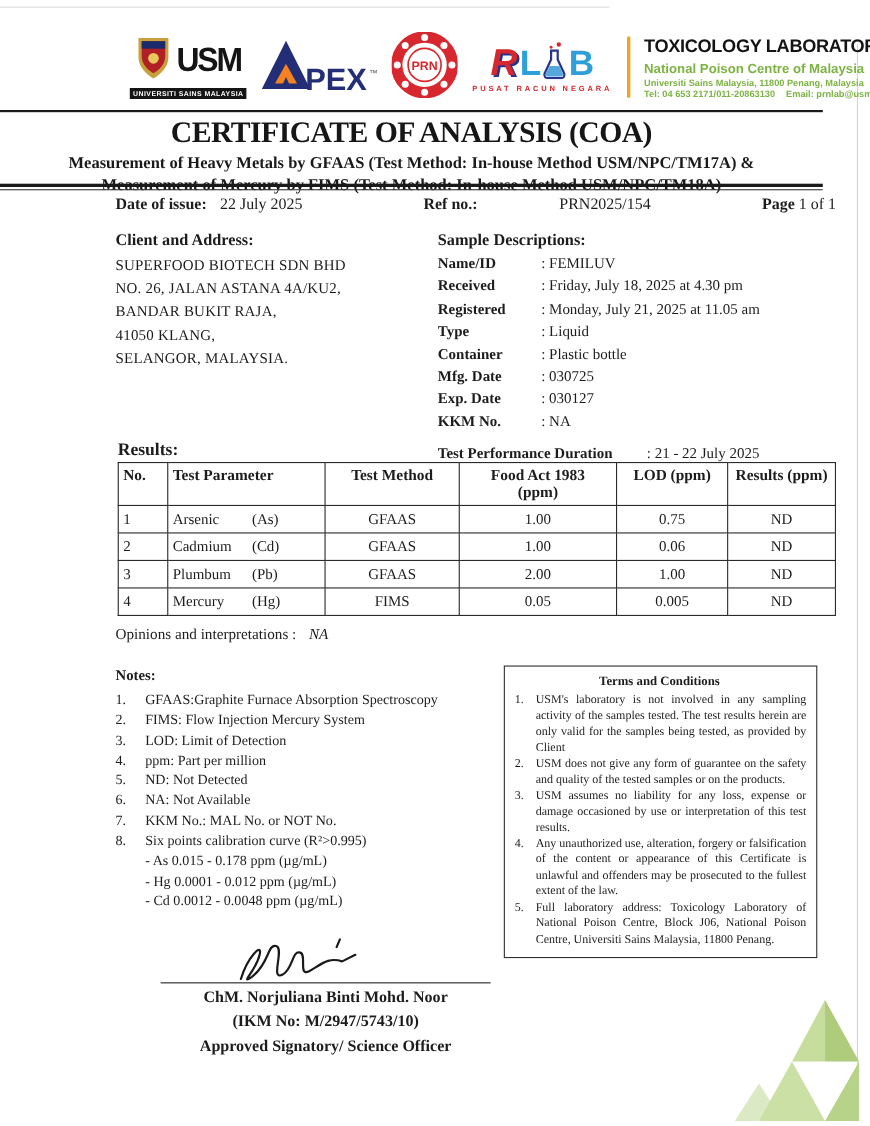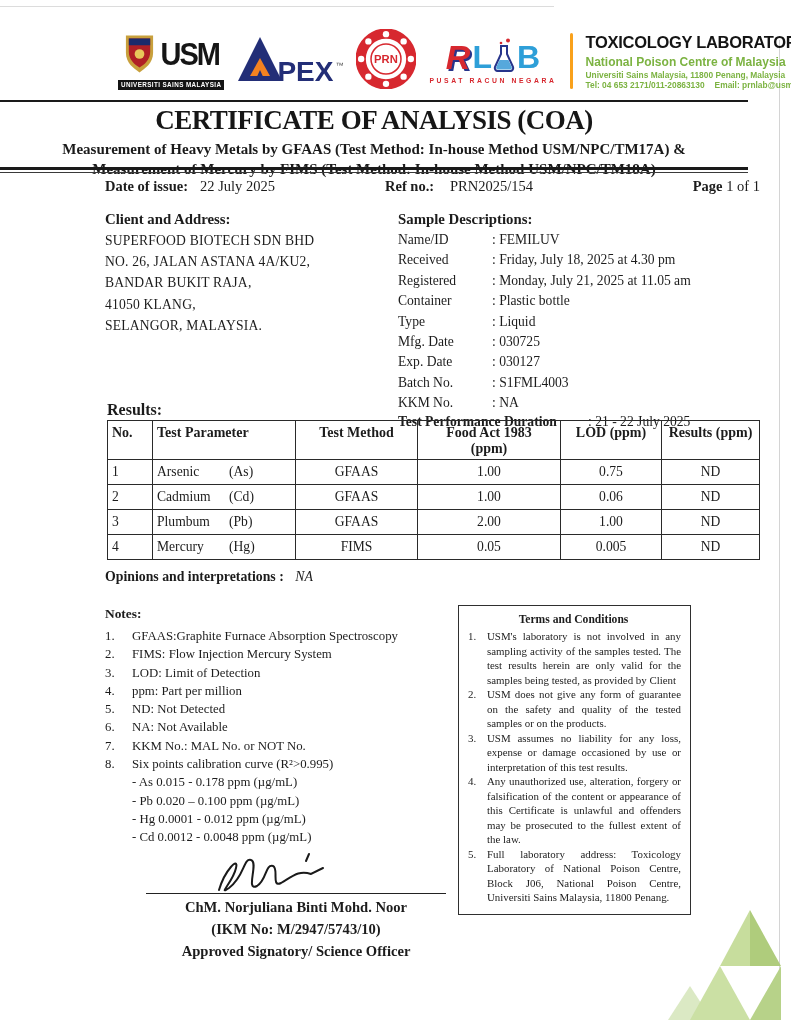--- a/index.html
+++ b/index.html
@@ -39,61 +39,61 @@
   .doc-subtitle { position:absolute; top:139px; left:0; width:748px; text-align:center; font-size:15px; font-weight:700; line-height:1.35; color:#1a1a1a; }
   .double-rule-a { position:absolute; top:167px; left:0; width:748px; height:3px; background:#1a1a1a; }
   .double-rule-b { position:absolute; top:172px; left:0; width:748px; height:1px; background:#3a3a3a; }
 
   
   .issue-row { position:absolute; top:178px; left:105px; width:655px; display:flex; font-size:14.5px; }
   .issue-row .lbl { font-weight:700; }
   .iw-datelbl { width:95px; }
   .iw-dateval { width:185px; }
   .iw-reflbl { width:65px; }
-  .iw-refval { width:200px; }
+  .iw-refval { width:200px;text-align:center; }
   .iw-page { margin-left:auto; }
   .iw-page .val { font-weight:400; }
 
   
   .client-block { position:absolute; top:211px; left:105px; width:280px; font-size:13.6px; }
   .sec-heading { font-weight:700; font-size:14.8px; margin-bottom:2px; }
   .client-lines div { line-height:1.56; letter-spacing:.2px; }
   .sample-block { position:absolute; top:211px; left:398px; width:365px; font-size:13.6px; }
   .sample-field { display:flex; line-height:1.5; }
-  .sample-field .flbl { font-weight:400; width:94px; flex:0 0 94px; }
-  .duration-row { display:flex; }
+  .sample-field .flbl { font-weight:700; width:94px; flex:0 0 94px; }
+  .duration-row { display:flex; margin-top:11px; }
   .duration-row .dlbl { font-weight:700; width:190px; flex:0 0 190px; }
 
   
   .results-heading { position:absolute; top:401px; left:107px; font-weight:700; font-size:16px; }
   .results-table { position:absolute; top:420px; left:107px; width:652px; border-collapse:collapse; table-layout:fixed; font-size:13.6px; }
   .results-table th, .results-table td { border:1.4px solid #2a2a2a; padding:2px 4px; }
   .results-table th { font-weight:700; font-size:14px; vertical-align:top; padding-top:4px; }
   .th-no, .th-param { text-align:left; }
   .th-no { padding-left:7px; }
   .th-param { padding-left:11px; }
   .results-table td { height:25px; }
   .td-no { padding-left:9px; }
   .td-param { padding-left:11px; }
   .param-cell { display:flex; }
   .param-name { width:72px; flex:0 0 72px; }
   .c { text-align:center; }
 
   
   .opinions { position:absolute; top:569px; left:105px; font-size:13.8px; }
-  .opinions .olbl { font-weight:700;margin-top:12px; }
+  .opinions .olbl { font-weight:400;margin-top:12px; }
   .opinions .oval { font-style:italic; margin-left:8px; }
   .notes { position:absolute; top:606px; left:105px; width:350px; font-size:12.8px; }
   .notes-heading { font-weight:700; font-size:13.4px; margin-bottom:5px; }
   .note-item { display:flex; line-height:1.43; }
   .note-item .n { width:27px; flex:0 0 27px; }
   .note-sub { margin-left:27px; line-height:1.43; }
 
   
-  .terms-box { position:absolute; top:605px; left:458px; width:233px; border:1.6px solid #2f2f2f; padding:6px 9px 9px 7px; font-size:10.9px; line-height:1.33; }
+  .terms-box { position:absolute; top:605px; left:458px; width:285px; border:1.6px solid #2f2f2f; padding:6px 9px 9px 7px; font-size:10.9px; line-height:1.33; }
   .terms-heading { text-align:center; font-weight:700; font-size:11.6px; margin-bottom:2px; }
   .term-item { display:flex; }
   .term-item .n { width:21px; flex:0 0 21px; text-align:left; padding-left:2px; }
   .term-item .t { flex:1; text-align:justify; }
 
   
   .sig-squiggle { position:absolute; top:850px; left:205px; }
   .sig-line { position:absolute; top:893px; left:146px; width:300px; height:0; border-top:1.6px solid #222; }
   .sig-text { position:absolute; top:897px; left:118px; width:356px; text-align:center; font-weight:700; font-size:14.6px; line-height:1.5; }
 
@@ -221,38 +221,34 @@
       </div>
     <div class="sample-field">
         <span class="flbl">Received</span>
         <span>: Friday, July 18, 2025 at 4.30 pm</span>
       </div>
     <div class="sample-field">
         <span class="flbl">Registered</span>
         <span>: Monday, July 21, 2025 at 11.05 am</span>
       </div>
     <div class="sample-field">
+        <span class="flbl">Type</span>
+        <span>: Liquid</span>
+      </div>
+    <div class="sample-field">
         <span class="flbl">Container</span>
         <span>: Plastic bottle</span>
       </div>
     <div class="sample-field">
-        <span class="flbl">Type</span>
-        <span>: Liquid</span>
-      </div>
-    <div class="sample-field">
         <span class="flbl">Mfg. Date</span>
         <span>: 030725</span>
       </div>
     <div class="sample-field">
         <span class="flbl">Exp. Date</span>
         <span>: 030127</span>
-      </div>
-    <div class="sample-field">
-        <span class="flbl">Batch No.</span>
-        <span>: S1FML4003</span>
       </div>
     <div class="sample-field">
         <span class="flbl">KKM No.</span>
         <span>: NA</span>
       </div>
     <div class="duration-row">
       <span class="dlbl">Test Performance Duration</span>
       <span>: 21 - 22 July 2025</span>
     </div>
   </div>
@@ -369,21 +365,20 @@
       </div>
     <div class="note-item">
         <span class="n">7.</span>
         <span>KKM No.: MAL No. or NOT No.</span>
       </div>
     <div class="note-item">
         <span class="n">8.</span>
         <span>Six points calibration curve (R²&gt;0.995)</span>
       </div>
     <div class="note-sub">- As 0.015 - 0.178 ppm (µg/mL)</div>
-    <div class="note-sub">- Pb 0.020 – 0.100 ppm (µg/mL)</div>
     <div class="note-sub">- Hg 0.0001 - 0.012 ppm (µg/mL)</div>
     <div class="note-sub">- Cd 0.0012 - 0.0048 ppm (µg/mL)</div>
   </div>
 
   <div class="terms-box">
     <div class="terms-heading">Terms and Conditions</div>
     <div class="term-item">
         <span class="n">1.</span>
         <span class="t">USM's laboratory is not involved in any sampling activity of the samples tested. The test results herein are only valid for the samples being tested, as provided by Client</span>
       </div>

